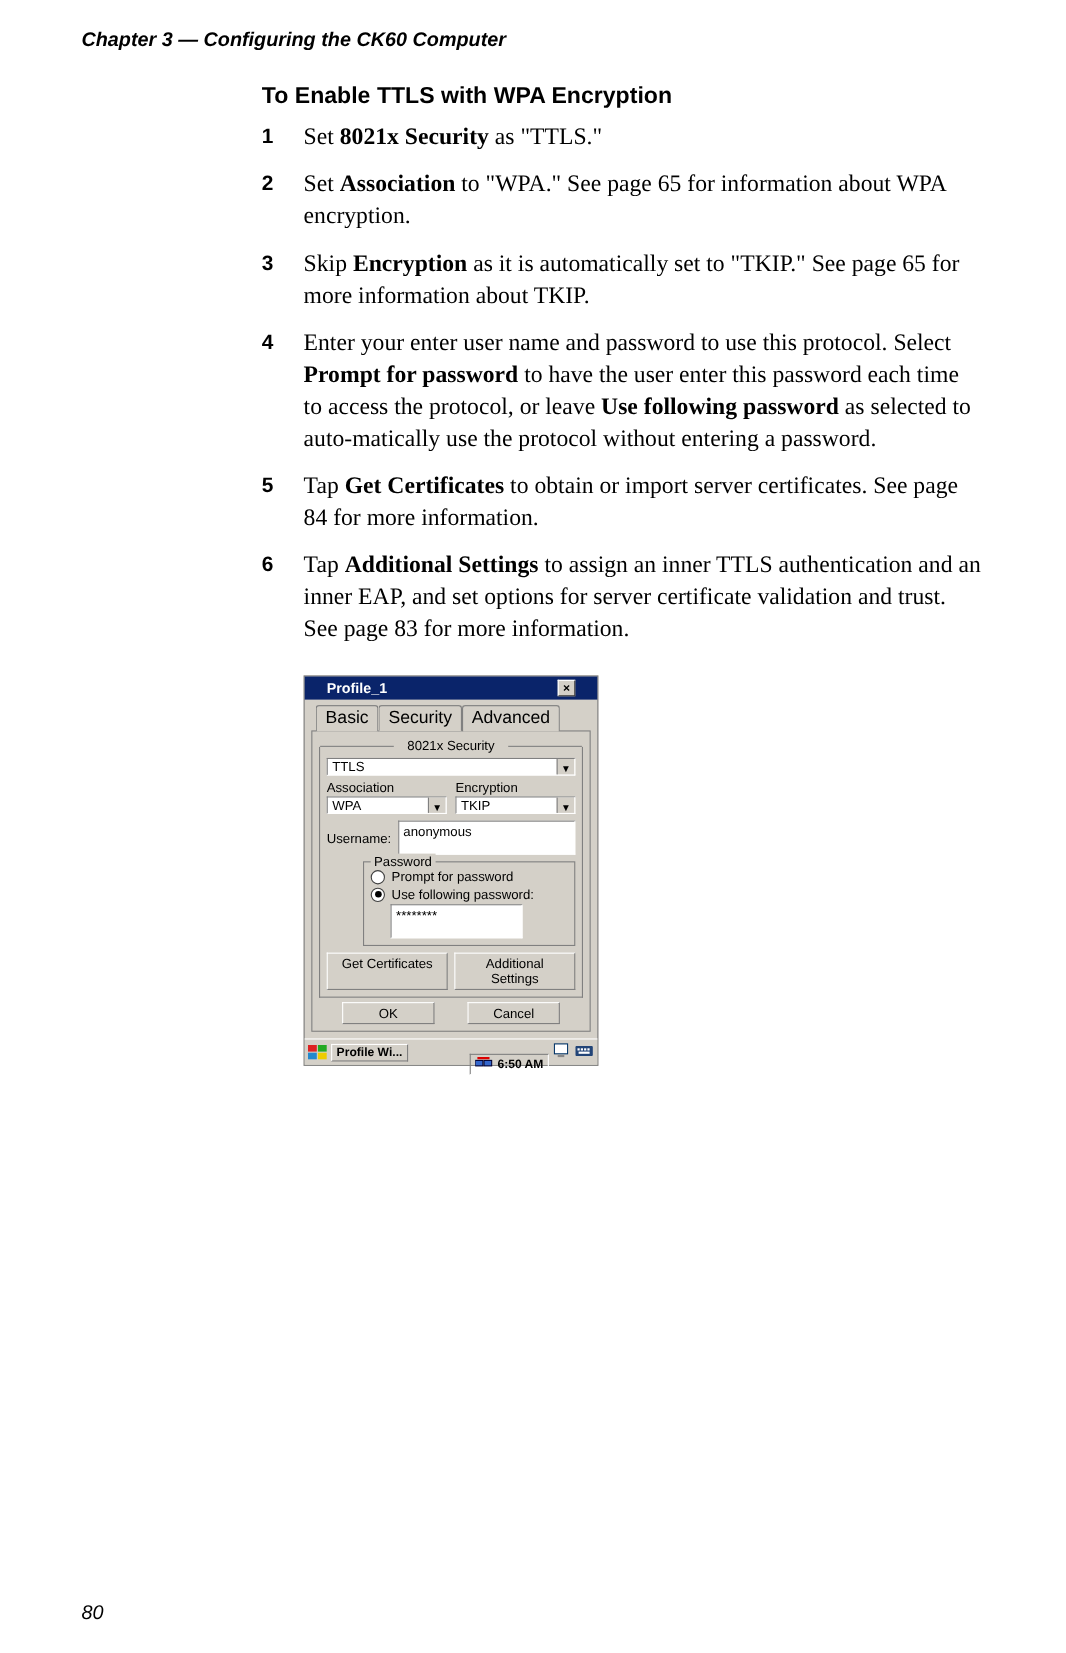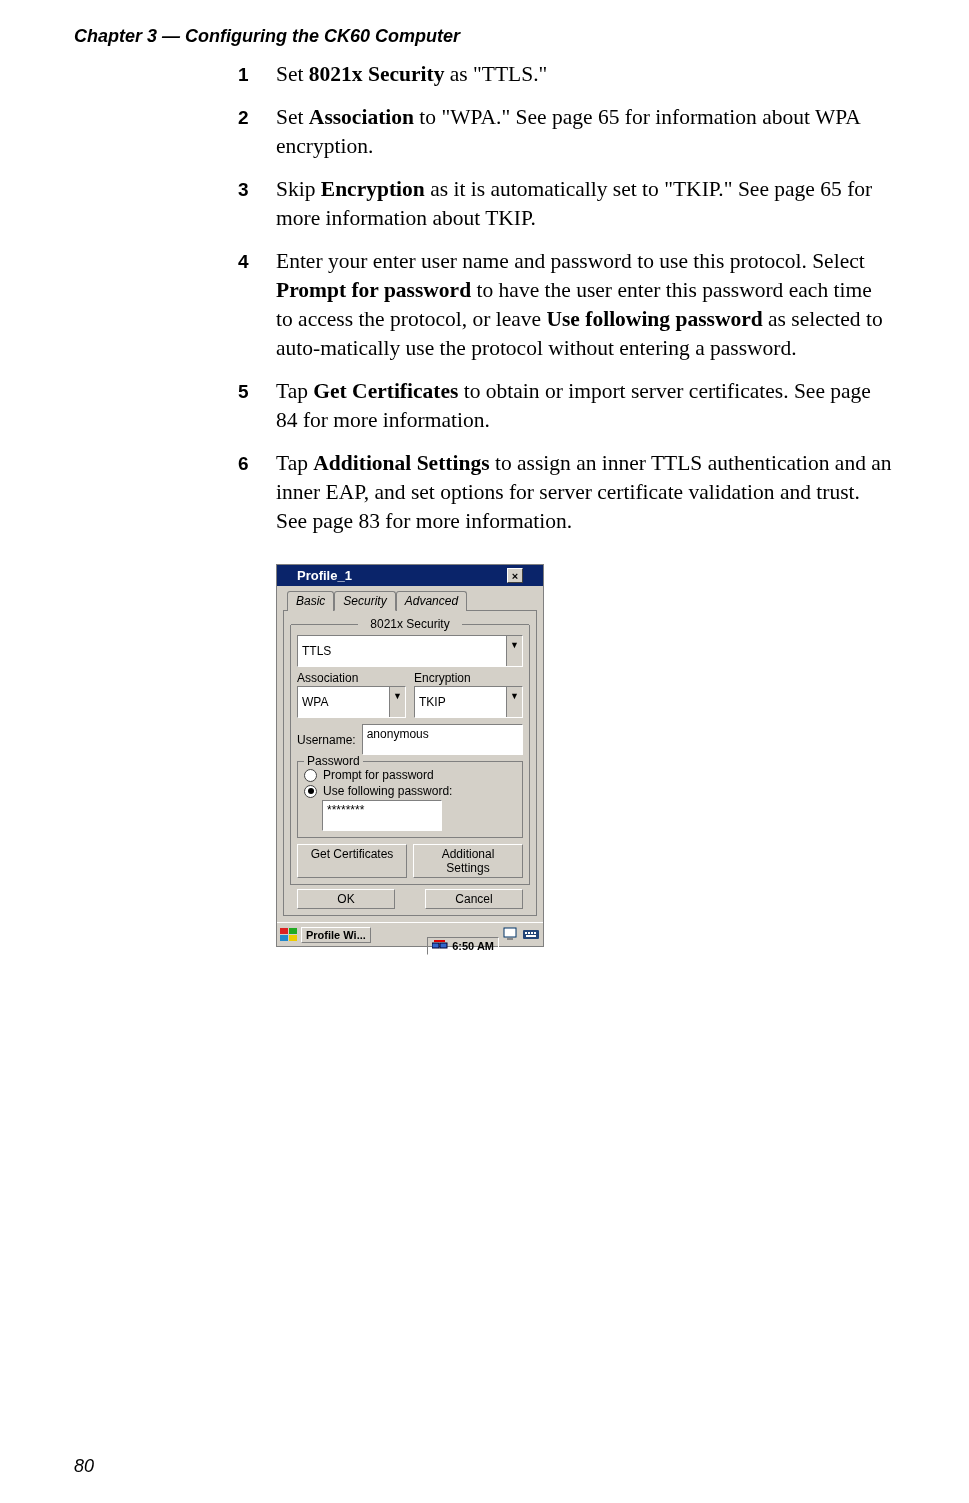--- a/index.html
+++ b/index.html
@@ -98,24 +98,23 @@
     display: flex;
     gap: 0;
     margin-bottom: -1px;
     padding-left: 4px;
   }
   .tab {
     border: 1px solid #808080;
     border-bottom: none;
     background: #d4d0c8;
     padding: 2px 8px;
-    font-size: 12px;
+    font-size: 16px;
     border-radius: 3px 3px 0 0;
     position: relative;
-    font-style: italic;
   }
   .tab.active {
     background: #d4d0c8;
     z-index: 2;
     border-bottom: 1px solid #d4d0c8;
   }
   .tabpage {
     border: 1px solid #808080;
     background: #d4d0c8;
     padding: 6px;
@@ -144,21 +143,21 @@
   }
   .group-legend::before{left:0;}
   .group-legend::after{right:0;}
   .combo {
     display: flex;
     align-items: center;
     background: #fff;
     border: 1px solid #808080;
     border-right-color:#fff;
     border-bottom-color:#fff;
-    height: 32px;
+    height: 16px;
     position: relative;
   }
   .combo span {
     padding: 0 4px;
     font-size: 12px;
     flex: 1;
   }
   .combo .arrow {
     width: 16px;
     text-align: center;
@@ -185,20 +184,21 @@
     padding:0 4px;
     font-size:12px;
     line-height:18px;
     flex:1;
   }
   .fieldset {
     border:1px solid #808080;
     margin-top:6px;
     padding:4px 6px 6px 6px;
     position:relative;
+    margin-left:33px;
   }
   .fieldset-legend {
     position:absolute;
     top:-8px; left:6px;
     background:#d4d0c8;
     padding:0 3px;
     font-size:12px;
   }
   .radio-row { display:flex; align-items:center; gap:6px; font-size:12px; margin:2px 0;}
   .radio {
@@ -211,21 +211,21 @@
     border:1px solid #808080;
     border-top-color:#fff;border-left-color:#fff;
     background:#d4d0c8;
     padding:2px 6px;
     font-size:12px;
     text-align:center;
   }
   .btn-row { display:flex; gap:6px; margin-top:6px; }
   .btn-row .btn { flex:1; }
   .okcancel { display:flex; gap:30px; justify-content:center; margin-top:4px;}
-  .okcancel .btn { width:98px; }
+  .okcancel .btn { width:84px; }
   .taskbar {
     display:flex;
     align-items:center;
     border-top:1px solid #fff;
     background:#d4d0c8;
     height:24px;
     font-size:11px;
     gap:2px;
     padding:0 2px;
   }
@@ -265,20 +265,21 @@
   svg.flag{width:18px;height:14px;}
 </style>
 </head>
 <body>
 
 <div class="header">
   <span>Chapter 3 — Configuring the CK60 Computer</span>
 </div>
 
 <div class="content">
+  <div class="section-title">To Enable TTLS with WPA Encryption</div>
 
   <ol class="steps">
     <li>
       <span class="num">1</span>
       <span>Set </span><span class="b">8021x Security</span><span> as "TTLS."</span>
     </li>
     <li>
       <span class="num">2</span>
       <span>Set </span><span class="b">Association</span><span> to "WPA." See page 65 for information about WPA encryption.</span>
     </li>

